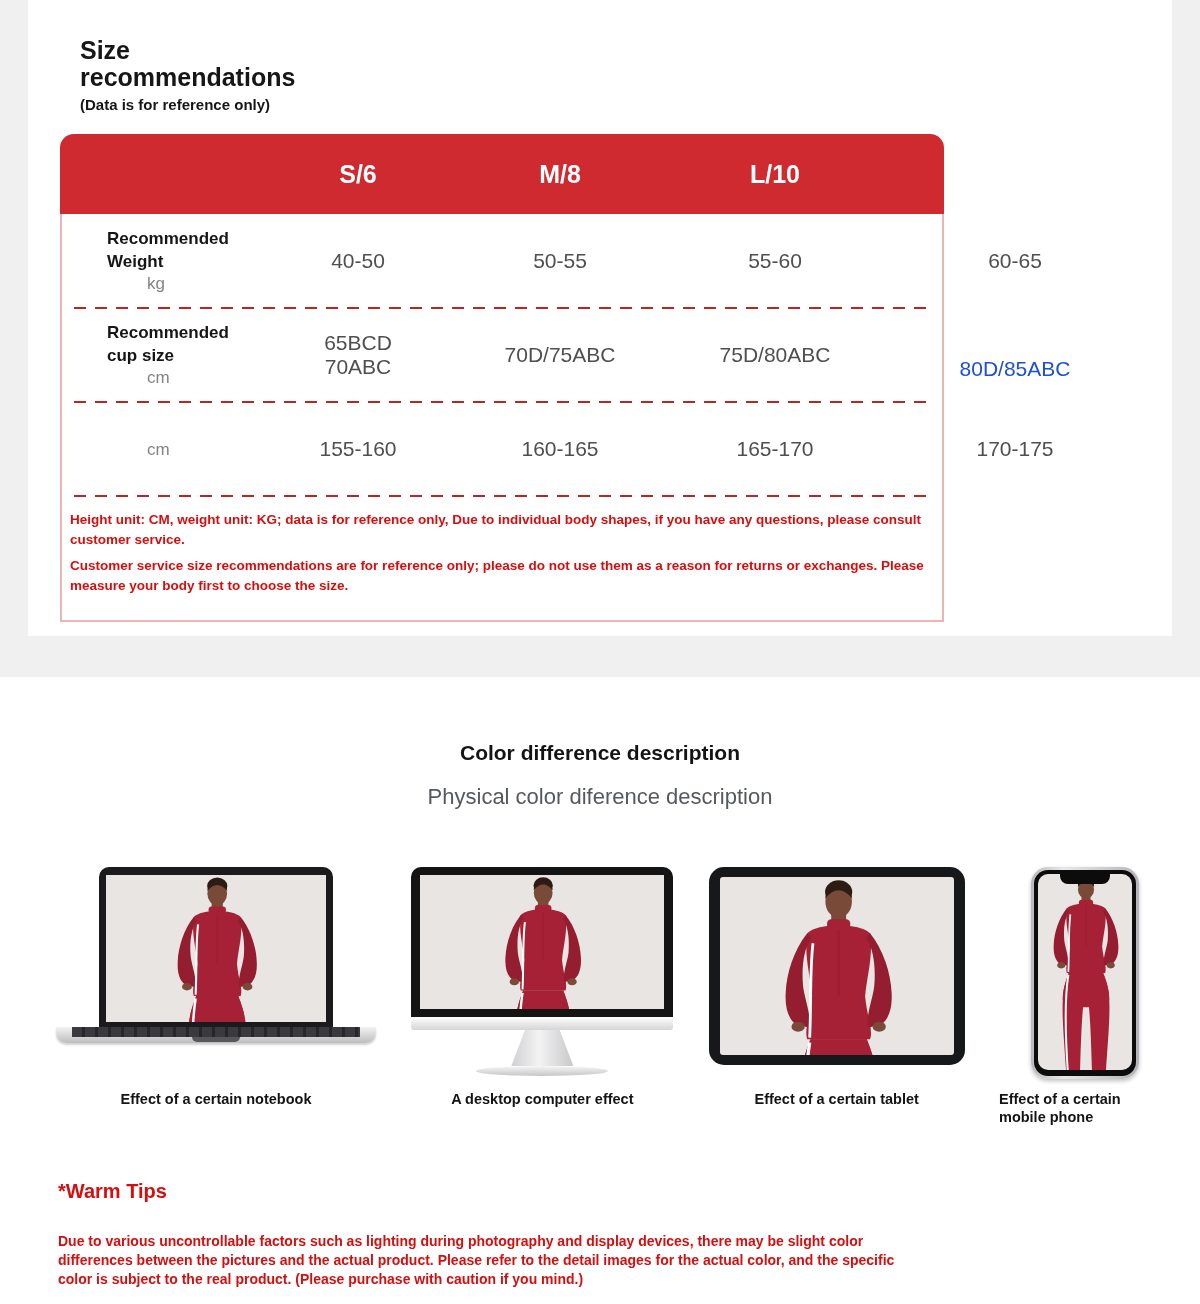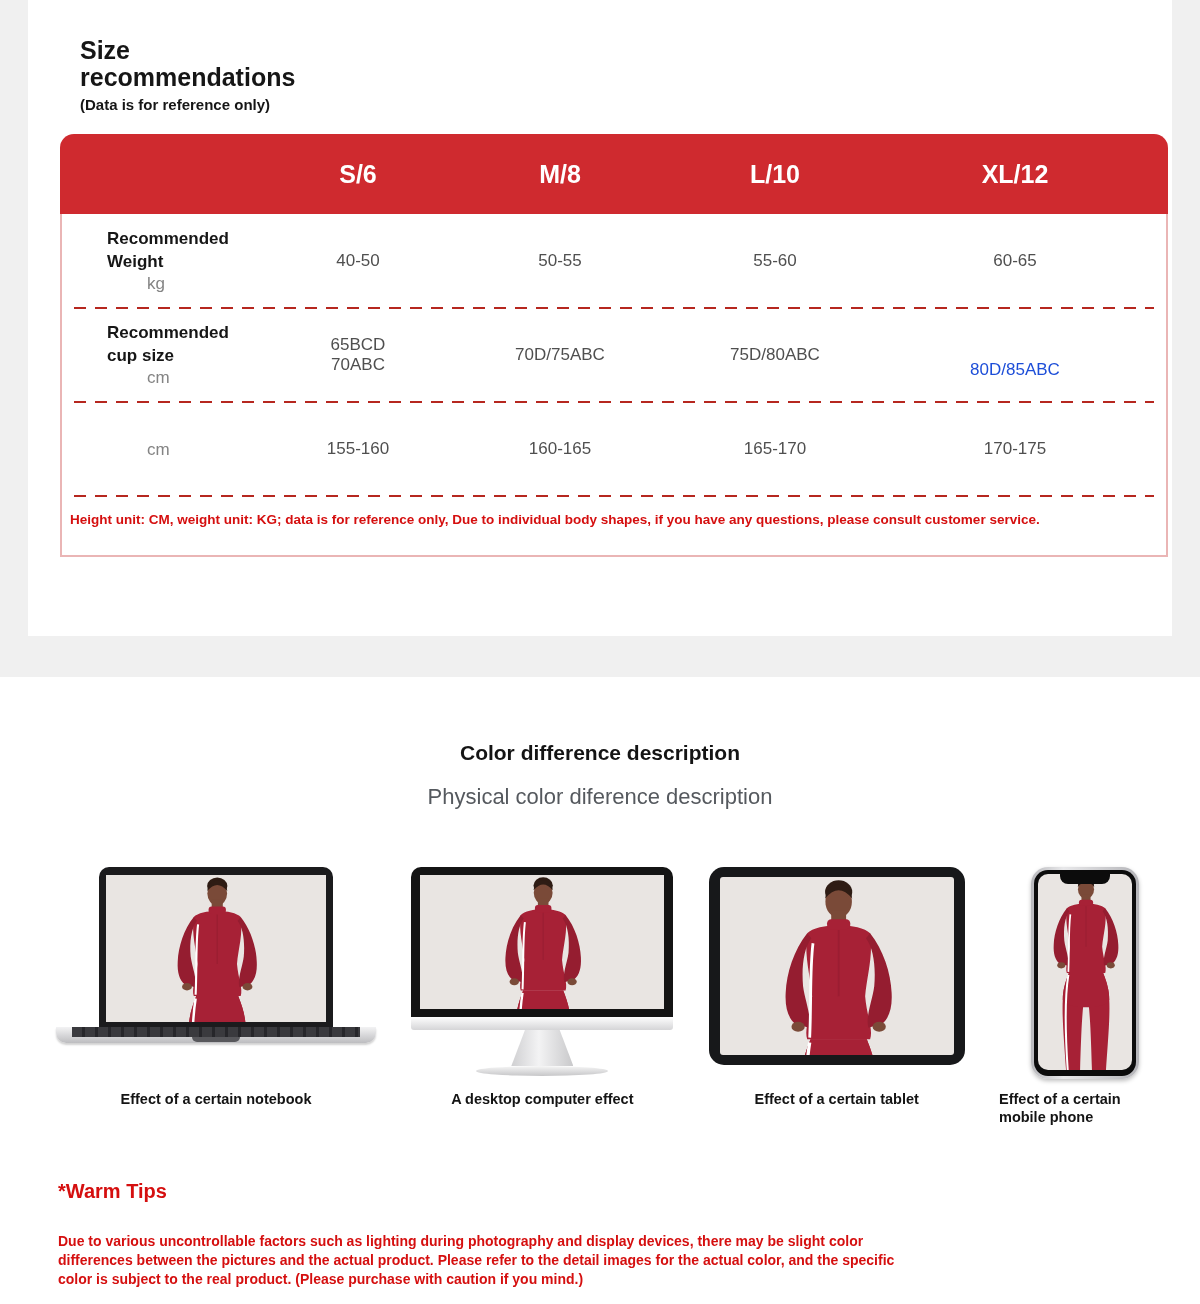--- a/index.html
+++ b/index.html
@@ -7,38 +7,38 @@
     width:1200px;height:1304px;position:relative;
     background:#f0f0f0;
     font-family:"Liberation Sans", sans-serif;
     color:#111;
   }
   
   .top-panel{position:absolute;top:0;left:28px;width:1144px;height:636px;background:#ffffff;}
   .size-title{position:absolute;left:52px;top:20px;width:240px;font-size:25px;font-weight:bold;line-height:1.1;color:#161616;}
   .data-note{position:absolute;left:52px;top:96px;font-size:15px;font-weight:600;color:#161616;}
 
-  .size-card{position:absolute;left:32px;top:134px;width:1108px;}
+  .size-card{position:absolute;left:32px;top:134px;width:884px;}
   .card-header{
     height:80px;border-radius:14px 14px 0 0;
     display:grid;grid-template-columns:196px 204px 200px 230px 250px;align-items:center;
   }
   .card-header .col-label{color:#fff;font-size:25px;font-weight:bold;text-align:center;}
   .card-body{border:2px solid #eab5b5;border-top:none;background:#fff;box-sizing:border-box;}
   .t-row{
     display:grid;grid-template-columns:194px 204px 200px 230px 250px;
     min-height:94px;align-items:center;position:relative;
   }
   .t-row::after{
     content:"";position:absolute;left:12px;right:12px;bottom:-1px;height:2.5px;
     background:repeating-linear-gradient(90deg,#b6271f 0 12px,transparent 12px 21px);
   }
   .row-label{font-weight:bold;font-size:17px;line-height:1.3;padding-left:45px;width:135px;color:#161616;}
   .row-unit{font-size:17px;color:#848484;padding-left:85px;margin-top:1px;}
-  .t-val{text-align:center;font-size:17px;color:#4f4f4f;white-space:pre-line;line-height:1.15;}
+  .t-val{text-align:center;font-size:21px;color:#4f4f4f;white-space:pre-line;line-height:1.15;}
   .disclaimer{padding:14px 10px 18px 8px;font-weight:bold;font-size:13.5px;line-height:1.45;}
   .disclaimer p{margin:0 0 7px 0;}
 
   
   .bottom-panel{position:absolute;top:677px;left:0;width:1200px;height:627px;background:#ffffff;}
   .color-title{text-align:center;padding-top:64px;font-size:21px;font-weight:bold;color:#141414;}
   .color-subtitle{text-align:center;margin-top:19px;font-size:22px;color:#55595e;}
 
   .devices{display:flex;align-items:flex-start;justify-content:space-between;padding:0 28px 0 55px;margin-top:57px;}
   .device-col{display:flex;flex-direction:column;align-items:center;}
@@ -127,20 +127,21 @@
           <div class="row-unit">cm</div>
         </div>
         <div class="t-val" style="color: rgb(79, 79, 79);">155-160</div>
         <div class="t-val" style="color: rgb(79, 79, 79);">160-165</div>
         <div class="t-val" style="color: rgb(79, 79, 79);">165-170</div>
         <div class="t-val" style="color: rgb(79, 79, 79);">170-175</div>
       </div>
 
       <div class="disclaimer red-text" style="color: rgb(213, 15, 15);">
         <p>Height unit: CM, weight unit: KG; data is for reference only, Due to individual body shapes, if you have any questions, please consult customer service.</p>
+        <p>Customer service size recommendations are for reference only; please do not use them as a reason for returns or exchanges. Please measure your body first to choose the size.</p>
       </div>
     </div>
   </div>
 </section>
 
 <section class="bottom-panel">
   <div class="color-title">Color difference description</div>
   <div class="color-subtitle">Physical color diference description</div>
 
   <div class="devices">

